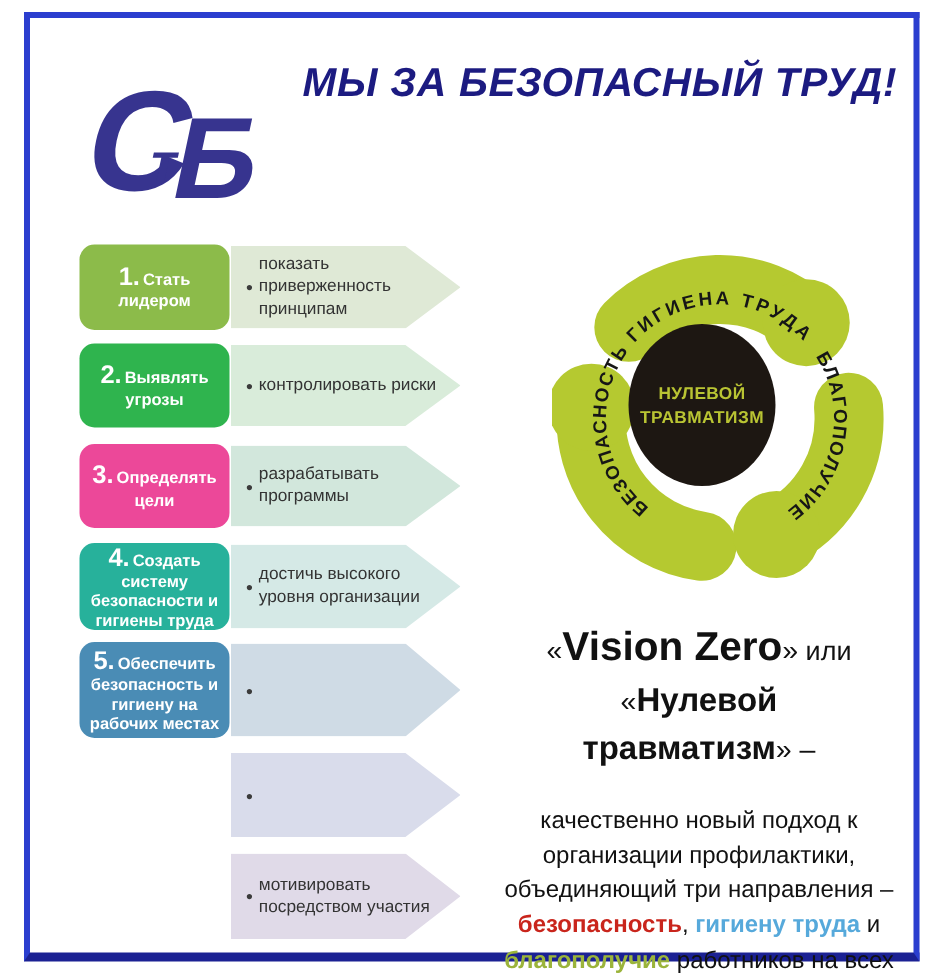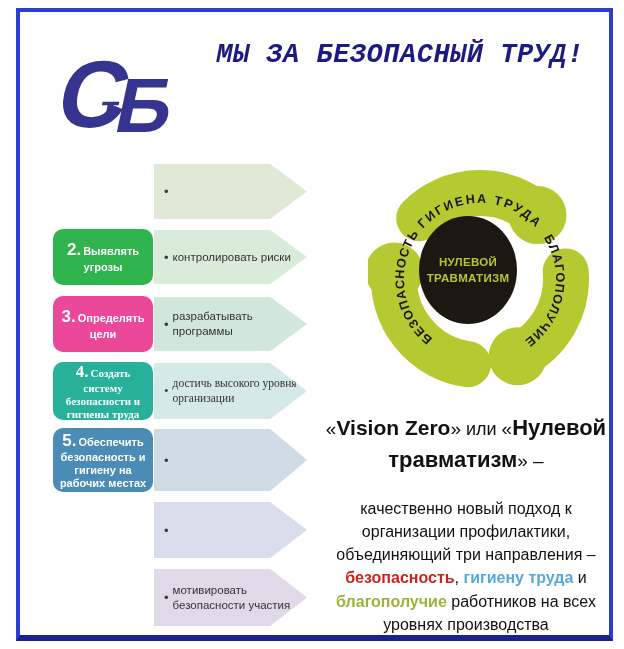--- a/index.html
+++ b/index.html
@@ -2,43 +2,43 @@
 <html><head>
 <meta charset="utf-8">
 <style>
   html,body{margin:0;padding:0;background:#fff;}
   .page{position:relative;width:624px;height:649px;background:#ffffff;overflow:hidden;
         font-family:"Liberation Sans",sans-serif;}
   .frame{position:absolute;left:16px;top:8px;width:589px;height:623px;
          border:4px solid #2B3ECF;border-bottom:6px solid #1B2193;}
   .logo{position:absolute;left:56px;top:36px;}
   .title{position:absolute;left:198px;top:40px;width:404px;text-align:center;
-         font-family:Liberation Mono, monospace;font-style:italic;font-weight:bold;
+         font-family:Liberation Sans, sans-serif;font-style:italic;font-weight:bold;
          font-size:27px;letter-spacing:.5px;}
   
   .row{position:absolute;left:53px;width:254px;}
   .r1{top:163px;height:57px;} .r2{top:229px;height:56px;} .r3{top:296px;height:56px;}
-  .r4{top:362px;height:58px;font-family:Liberation Serif, serif;} .r5{top:428px;height:64px;} .r6{top:501px;height:58px;}
+  .r4{top:362px;height:58px;} .r5{top:428px;height:64px;} .r6{top:501px;height:58px;}
   .r7{top:568px;height:59px;}
   .box{position:absolute;left:0;top:0;width:100px;height:100%;border-radius:10px;
        display:flex;align-items:center;justify-content:center;text-align:center;
        color:#fff;padding:2px;box-sizing:border-box;}
   .box-inner{line-height:1.18;font-weight:bold;font-size:11px;}
   .box-inner .num{font-size:17px;margin-right:2px;}
   .arrow{position:absolute;left:101px;top:1px;bottom:1px;width:153px;
          clip-path:polygon(0 0,76% 0,100% 50%,76% 100%,0 100%);
          display:flex;align-items:center;}
   .bullet{font-size:13px;color:#3b3b3b;margin:0 4px 0 10px;}
   .arrow-text{width:132px;font-size:11.5px;line-height:1.3;color:#333;}
   
   .ring{position:absolute;left:368px;top:156px;}
   
   .vision{position:absolute;left:312px;top:412px;width:308px;text-align:center;color:#111;}
   .vh{line-height:1.45;}
-  .vh .b{font-weight:bold;font-size:21px;}
+  .vh .b{font-weight:bold;font-size:27px;}
   .vh .b2{font-weight:bold;font-size:22px;}
   .vh .q{font-weight:400;font-size:19px;}
   .vh .or{font-weight:400;font-size:18px;}
   .vp{margin-top:21px;font-size:16px;line-height:1.45;}
   .vp .hl{font-weight:bold;}
 </style>
 </head>
 <body>
 
 <div class="page">
@@ -48,22 +48,26 @@
     <g transform="translate(24,0) skewX(-12)" font-family="Liberation Sans, sans-serif" font-weight="bold" fill="#37348F">
       <text x="-6" y="100" font-size="108">С</text>
       <text x="43" y="94" font-size="44">т</text>
       <text x="62" y="106" font-size="88">Б</text>
     </g>
   </svg>
 
   <div class="title" style="color: rgb(28, 27, 129);">МЫ ЗА БЕЗОПАСНЫЙ ТРУД!</div>
 
   <div class="row r1">
+    <div class="box" style="background: rgb(140, 187, 74);">
+      <div class="box-inner"><span class="num">1.</span><span>Стать лидером</span></div>
+    </div>
     <div class="arrow" style="background: rgb(223, 233, 214);">
       <span class="bullet">•</span>
+      <div class="arrow-text">показать приверженность принципам</div>
     </div>
   </div>
   <div class="row r2">
     <div class="box" style="background: rgb(47, 180, 78);">
       <div class="box-inner"><span class="num">2.</span><span>Выявлять угрозы</span></div>
     </div>
     <div class="arrow" style="background: rgb(217, 236, 218);">
       <span class="bullet">•</span>
       <div class="arrow-text">контролировать риски</div>
     </div>
@@ -95,21 +99,21 @@
     </div>
   </div>
   <div class="row r6">
     <div class="arrow" style="background: rgb(217, 220, 235);">
       <span class="bullet">•</span>
     </div>
   </div>
   <div class="row r7">
     <div class="arrow" style="background: rgb(224, 218, 232);">
       <span class="bullet">•</span>
-      <div class="arrow-text">мотивировать безопасности участия</div>
+      <div class="arrow-text">мотивировать посредством участия</div>
     </div>
   </div>
 
   <svg class="ring" width="232" height="252" viewBox="0 0 232 252">
     <defs>
       <path id="lblTop" d="M 36,123 A 76,76 0 0 1 188,123"></path>
       <path id="lblLeft" d="M 112,199 A 76,76 0 0 1 112,47"></path>
       <path id="lblRight" d="M 112,47 A 76,76 0 0 1 112,199"></path>
     </defs>
     <g fill="none" stroke-width="46" stroke-linecap="round">

